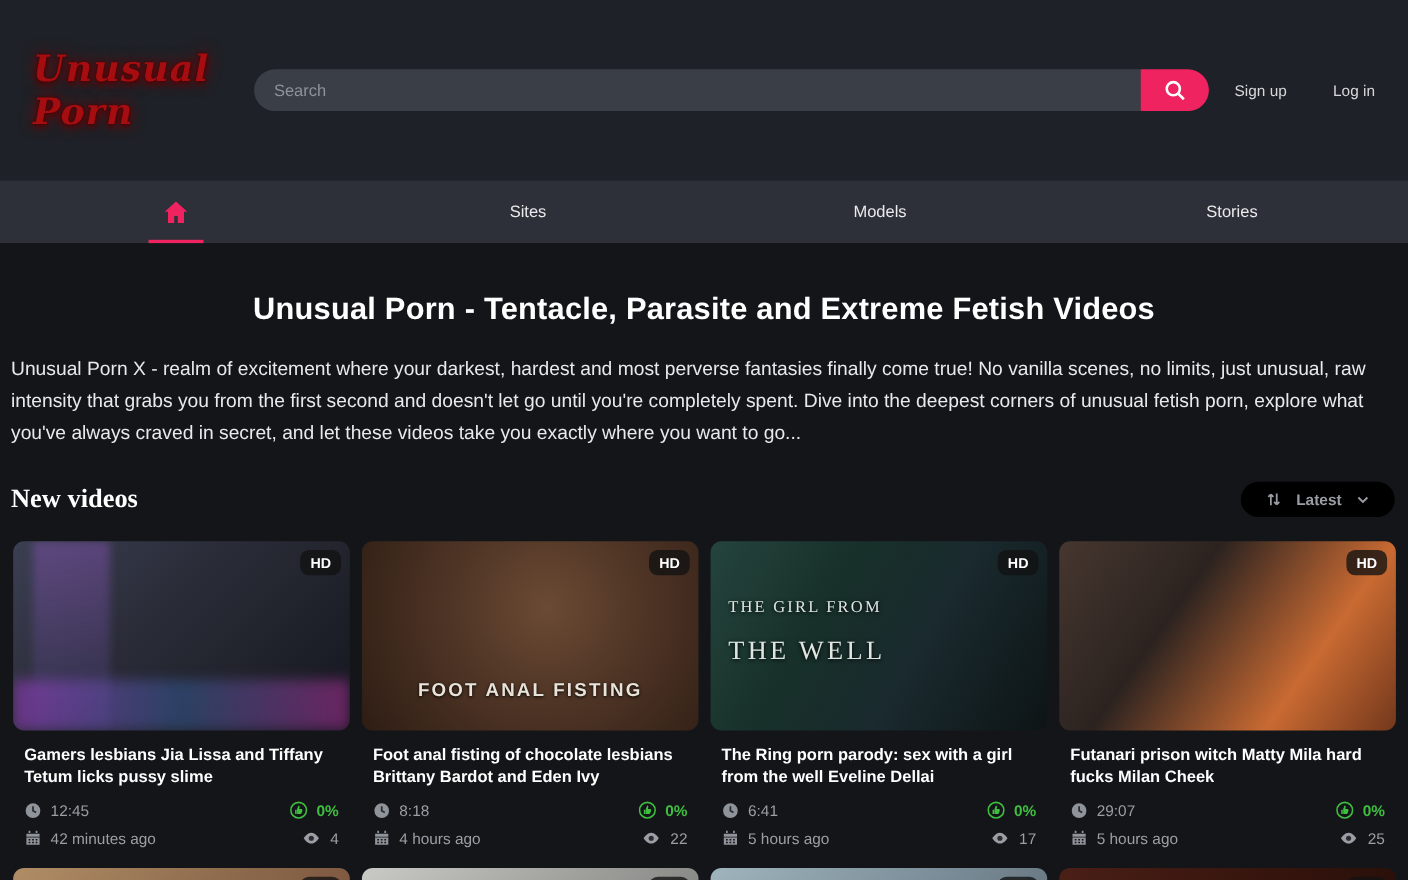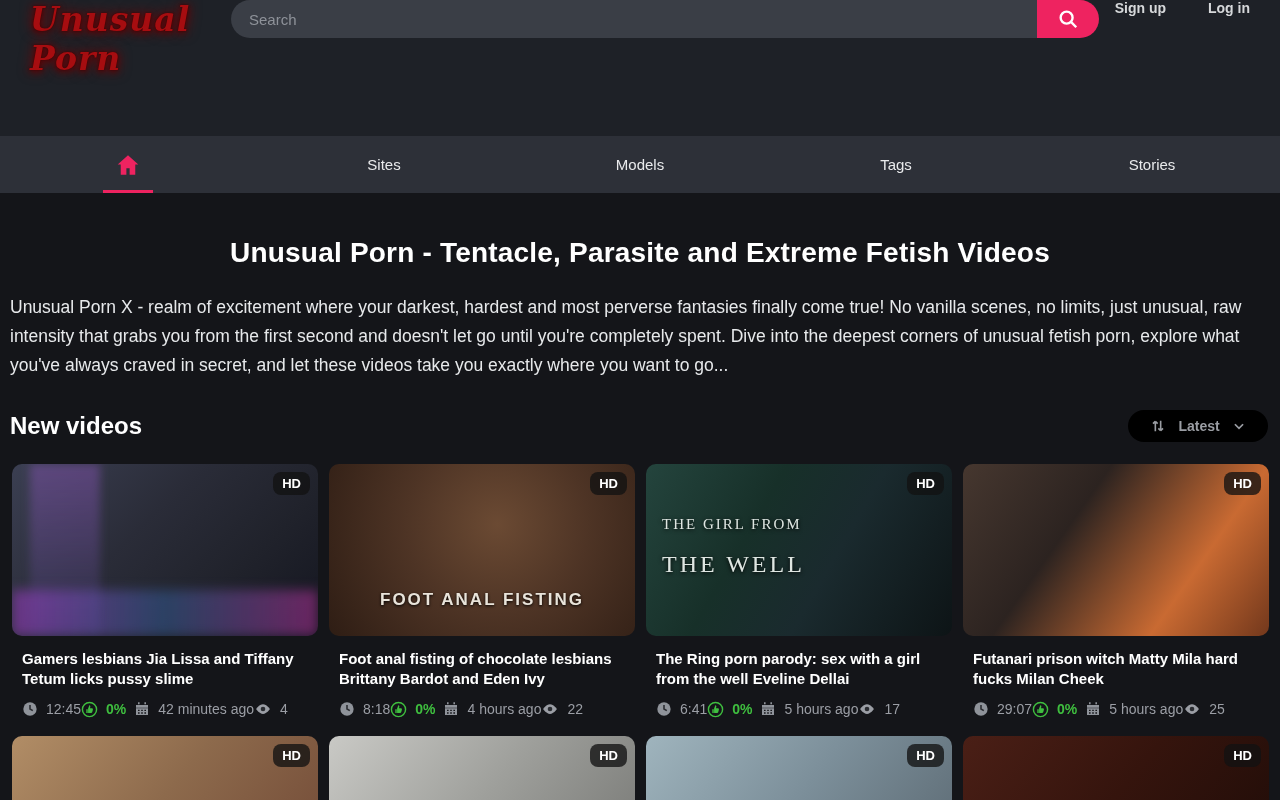--- a/index.html
+++ b/index.html
@@ -1,48 +1,48 @@
 <!DOCTYPE html>
 <html><head>
 <meta charset="utf-8">
 <style>
   * { margin:0; padding:0; box-sizing:border-box; }
   html,body { width:1280px; height:800px; overflow:hidden; background:#141519;
     font-family:"Liberation Sans", sans-serif; }
 
   
-  .header { height:136px; background:#1e2127; display:flex; padding:0 30px; }
+  .header { height:164px; background:#1e2127; display:flex; align-items:center; padding:0 30px; }
   .logo { width:185px; flex:0 0 auto; cursor:pointer; }
   .logo-text { font-family:"DejaVu Serif", serif; font-style:italic; font-weight:bold;
     font-size:33px; color:#a60d10; letter-spacing:1px;
     text-shadow:0 0 2px #3a0000, 0 2px 6px #5c0203, 0 0 14px #7e0406; }
   .search-wrap { display:flex; margin-left:16px; width:868px; height:38px; }
   .search-input { flex:1; background:#3a3e46; border:none; outline:none; color:#eab308;
     font-size:15px; padding:0 18px; border-radius:19px 0 0 19px; }
   .search-input::placeholder { color:#8e9299; }
   .search-btn { width:62px; background:#ee2360; border:none; border-radius:0 19px 19px 0;
     display:flex; align-items:center; justify-content:center; cursor:pointer; }
   .auth { display:flex; margin-left:auto; gap:42px; }
-  .auth a { color:#d6d8da; font-size:14px; text-decoration:none; cursor:pointer;font-weight:bold; }
+  .auth a { color:#d6d8da; font-size:14px; text-decoration:none; cursor:pointer; }
 
   
   .nav { height:57px; background:#2d3038; display:flex; }
   .nav-item { flex:1; display:flex; align-items:center; justify-content:center;
     color:#e9eaec; font-size:15px; cursor:pointer; position:relative; }
   .nav-item.active::after { content:""; position:absolute; bottom:0; left:50%;
     transform:translateX(-50%); width:50px; height:3px; background:#ee2360; }
 
   
   .hero-title { text-align:center; color:#ffffff; font-size:28px; font-weight:bold;
     margin-top:44px; letter-spacing:.2px; }
   .hero-desc { color:#e7e9eb; font-size:17.5px; line-height:29px; margin:24px 10px 0 10px; }
 
   
   .section-head { display:flex; align-items:center; margin:30px 12px 0 10px; }
-  .section-title { color:#ffffff; font-size:24px; font-weight:bold; }
+  .section-title { color:#ffffff; font-size:24px; font-weight:bold;font-family:Liberation Serif, serif; }
   .sort-pill { margin-left:auto; background:#000000; border-radius:16px; height:32px;
     width:140px; display:flex; align-items:center; justify-content:center; gap:12px;
     cursor:pointer; }
   .sort-pill span { color:#9a9da3; font-size:14px; font-weight:bold; }
 
   
   .grid { display:grid; grid-template-columns:repeat(4,306px); column-gap:11px; row-gap:18px;
     margin:22px 12px 0 12px; }
   .card { width:306px; }
   .thumb { position:relative; width:306px; height:172px; border-radius:10px; overflow:hidden;
@@ -67,21 +67,21 @@
   .overlay-caption { position:absolute; left:0; right:0; bottom:26px; text-align:center;
     color:#e9e4da; font-size:17px; font-weight:bold; letter-spacing:2px;
     text-shadow:0 1px 3px #000; }
   .overlay-movie { position:absolute; left:16px; top:52px; color:#dfe6e2;
     text-shadow:0 1px 4px #000; font-family:"Liberation Serif", serif; }
   .overlay-movie .l1 { font-size:15px; letter-spacing:2px; }
   .overlay-movie .l2 { font-size:24px; letter-spacing:3px; margin-top:18px;text-align:right; }
 
   .card-title { color:#ffffff; font-size:15px; font-weight:bold; line-height:20px;
     margin:13px 10px 0 10px; cursor:pointer; }
-  .stats { margin:11px 10px 0 10px; display:flex; gap:8px; }
+  .stats { margin:11px 10px 0 10px; display:flex; flex-direction:column; gap:8px; }
   .stat-row { display:flex; align-items:center; }
   .stat-left { display:flex; align-items:center; gap:8px; color:#9b9ea5; font-size:14px; }
   .stat-right { margin-left:auto; display:flex; align-items:center; gap:8px;
     color:#9b9ea5; font-size:14px; }
   .rating { color:#3fbf3f; font-weight:bold; }
   .icon { display:inline-flex; align-items:center; justify-content:center; }
 </style>
 </head>
 <body>
 
@@ -112,23 +112,20 @@
       <svg width="26" height="26" viewBox="0 0 24 24" fill="#ee2360">
         <path d="M12 3 2.5 11.5h2.8V21h5.2v-6h3v6h5.2v-9.5h2.8z"></path>
       </svg>
     </span>
   </div>
   <div class="nav-item">
     <span>Sites</span>
   </div>
   <div class="nav-item">
     <span>Models</span>
-  </div>
-  <div class="nav-item">
-    <span>Tags</span>
   </div>
   <div class="nav-item">
     <span>Stories</span>
   </div>
 </div>
 
 <h1 class="hero-title">Unusual Porn - Tentacle, Parasite and Extreme Fetish Videos</h1>
 <p class="hero-desc">Unusual Porn X - realm of excitement where your darkest, hardest and most perverse fantasies finally come true! No vanilla scenes, no limits, just unusual, raw intensity that grabs you from the first second and doesn't let go until you're completely spent. Dive into the deepest corners of unusual fetish porn, explore what you've always craved in secret, and let these videos take you exactly where you want to go...</p>
 
 <div class="section-head">

